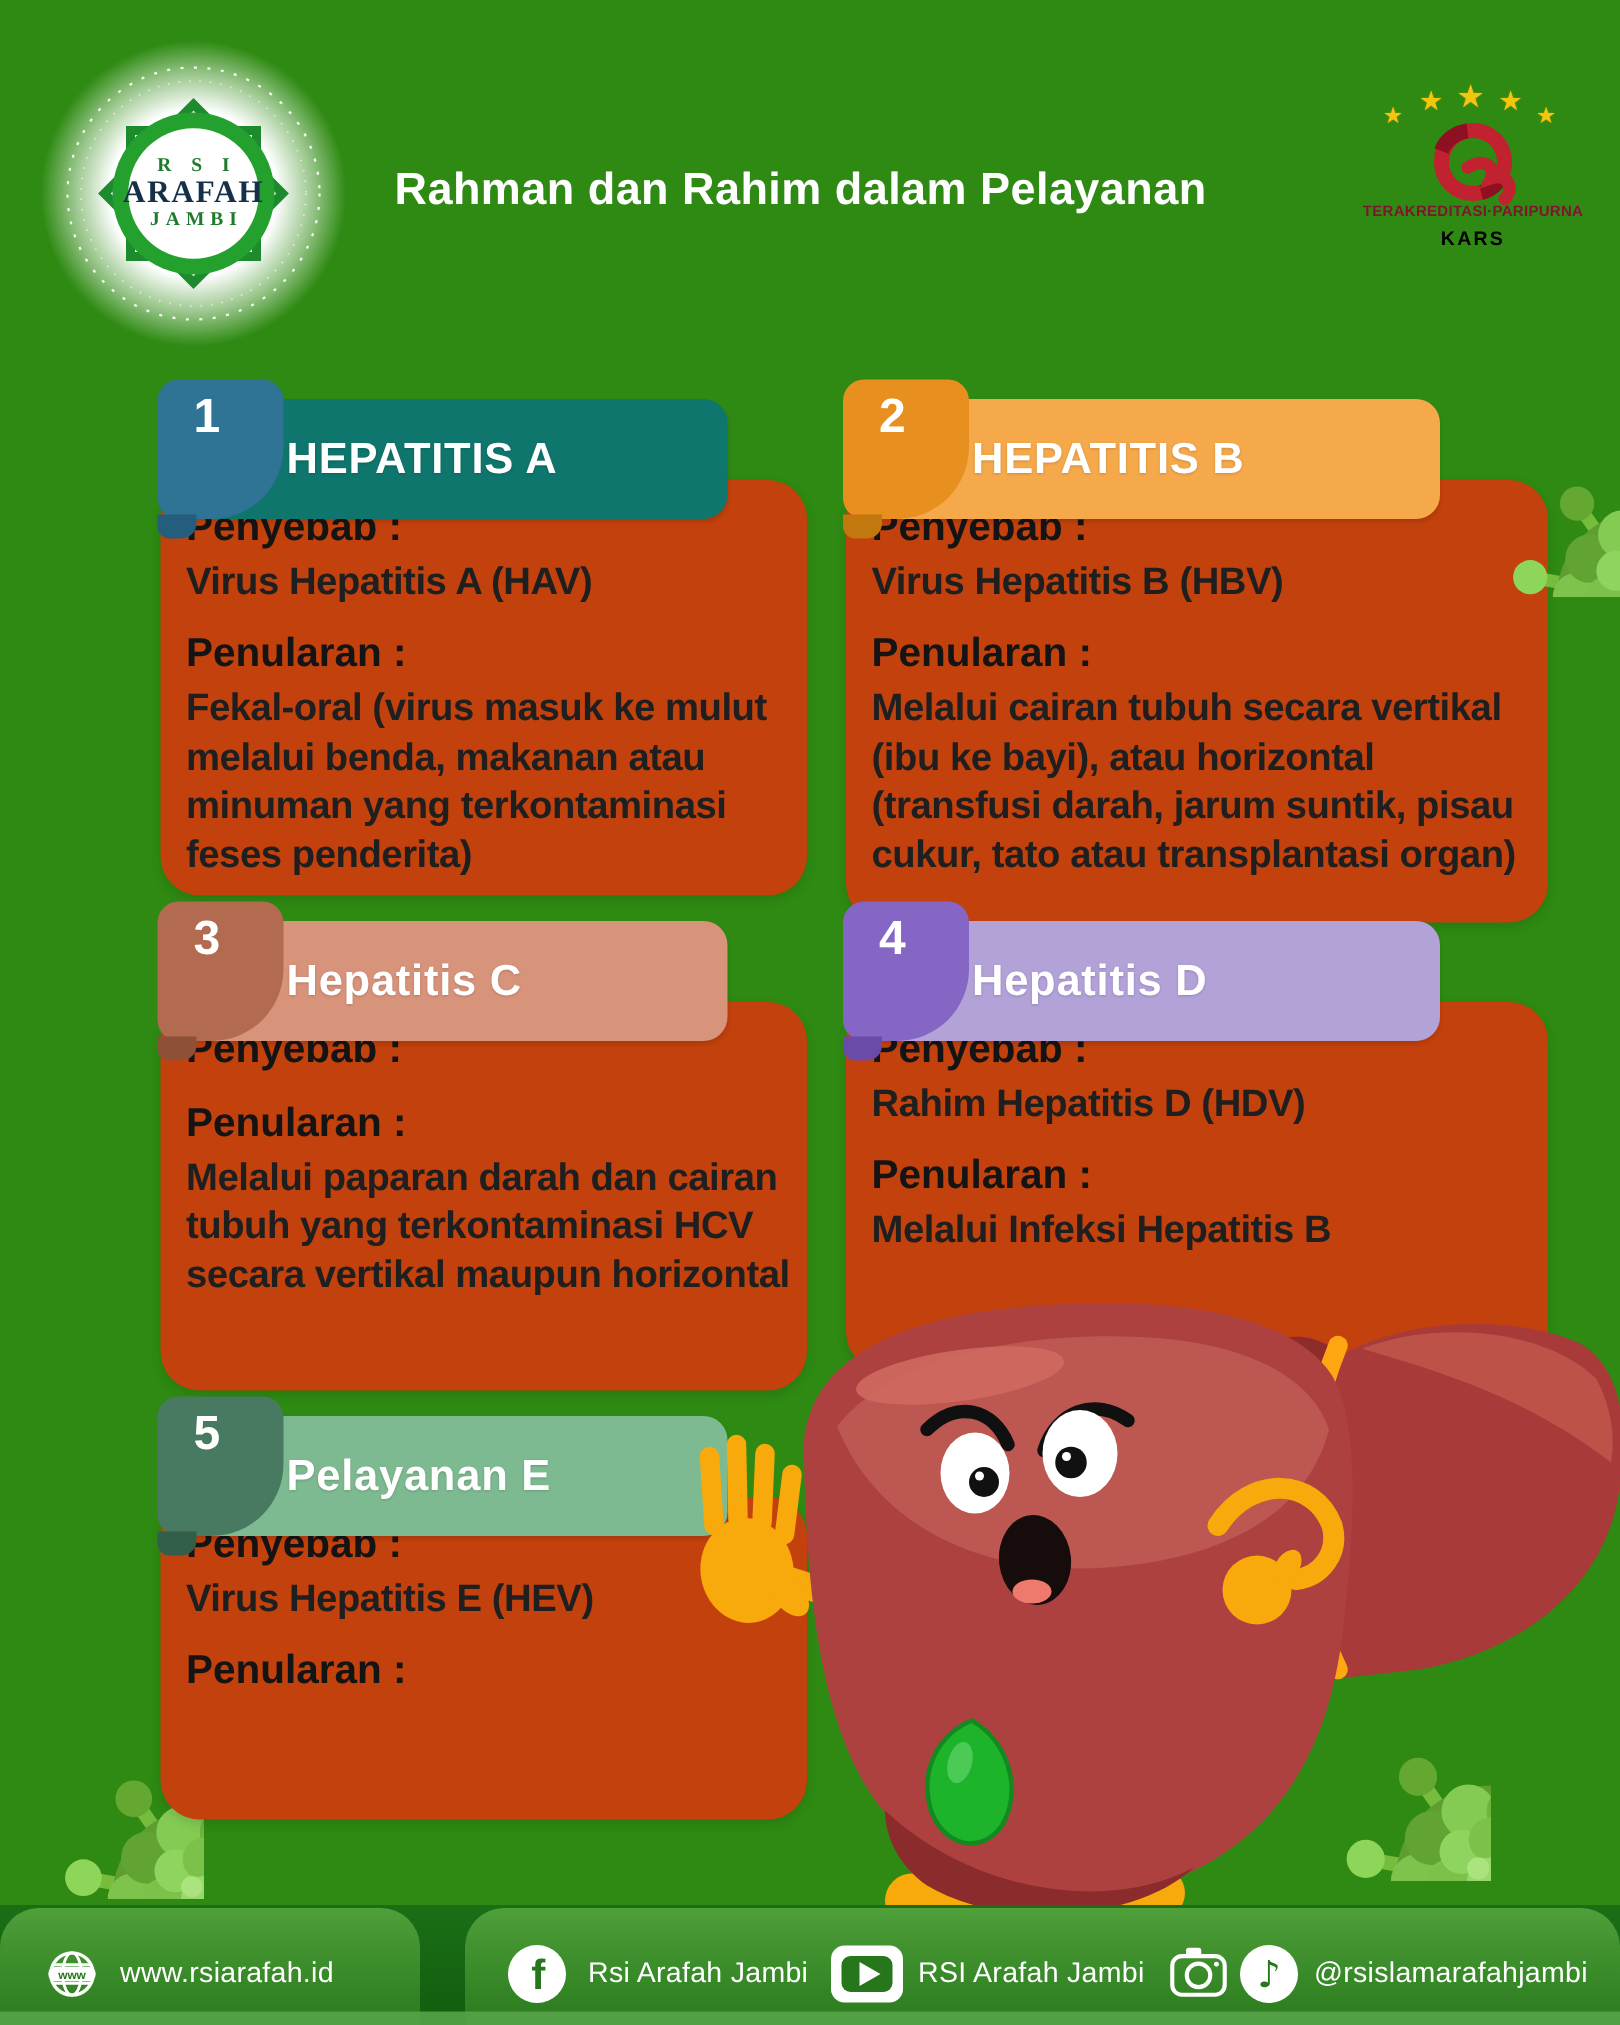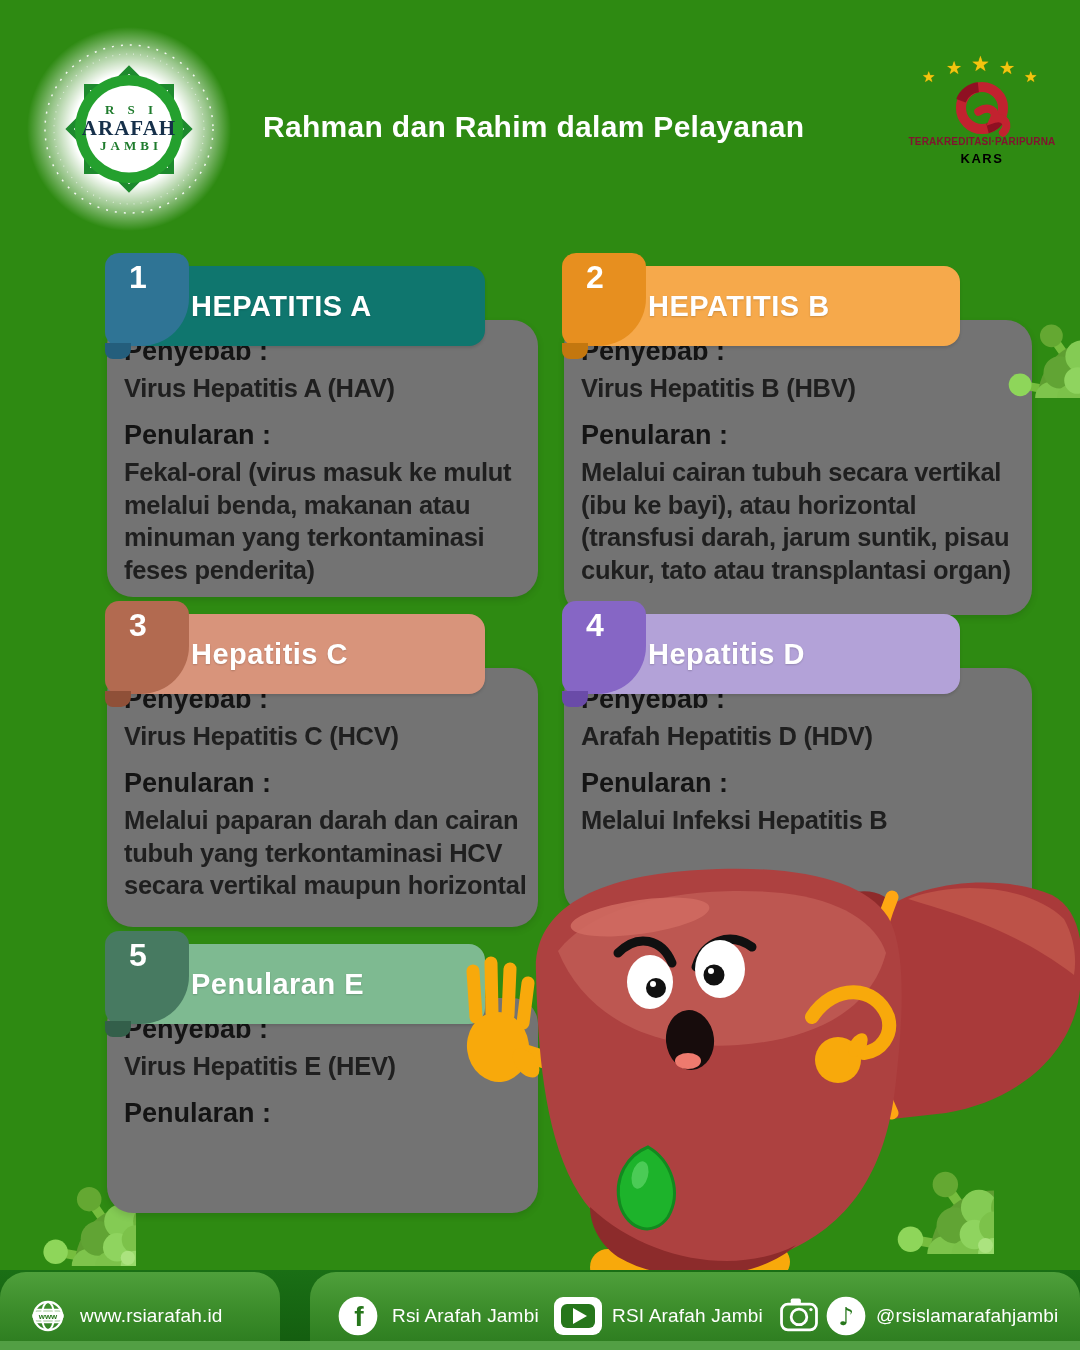--- a/index.html
+++ b/index.html
@@ -25,21 +25,21 @@
   .ks1{left:10px;top:16px;font-size:15px;} .ks2{left:34px;top:5px;font-size:18px;}
   .ks3{left:59px;top:0;font-size:21px;}  .ks4{left:87px;top:5px;font-size:18px;}
   .ks5{left:112px;top:16px;font-size:15px;}
   .kars-q{position:absolute;left:38px;top:24px;width:64px;height:64px;}
   .kars-l1{position:absolute;left:-14px;top:84px;width:168px;font-size:10px;font-weight:700;
     color:#801530;letter-spacing:.2px;}
   .kars-l2{position:absolute;left:0;top:99px;width:140px;font-size:13px;font-weight:700;
     color:#000000;letter-spacing:1.5px;}
   
   .card{position:absolute;z-index:3;}
-  .card .body{position:absolute;left:2px;top:67px;background:#737373;border-radius:26px;
+  .card .body{position:absolute;left:2px;top:67px;background:#c2410c;border-radius:26px;
     box-sizing:border-box;padding:15px 8px 0 17px;box-shadow:0 3px 7px rgba(0,0,0,.12);z-index:0;}
   .card .band{position:absolute;left:20px;top:13px;height:80px;border-radius:10px 16px 16px 10px;
     display:flex;align-items:center;z-index:1;box-shadow:0 2px 3px rgba(0,0,0,.12);}
   .band span{margin-left:66px;font-size:29px;font-weight:700;color:#fff;letter-spacing:.5px;
     text-shadow:0 1px 2px rgba(0,0,0,.18);}
   .card .tab{position:absolute;left:0;top:0;width:84px;height:93px;z-index:2;
     border-radius:14px 14px 48px 14px;}
   .card .tab::after{content:"";position:absolute;left:0;bottom:-13px;width:26px;height:16px;
     background:var(--fold);border-radius:0 0 10px 8px;z-index:-1;}
   .tab .num{position:absolute;left:24px;top:6px;font-size:32px;font-weight:700;color:#fff;}
@@ -197,55 +197,54 @@
         <span>HEPATITIS B</span>
       </div>
     <div class="tab">
         <span class="num">2</span>
       </div>
   </div>
 
   <div class="card c3">
     <div class="body">
       <p class="lbl">Penyebab :</p>
-      <p class="val">Virus Hepatitis C (HCV)</p>
       <p class="lbl">Penularan :</p>
       <p class="val">Melalui paparan darah dan cairan tubuh yang terkontaminasi HCV secara vertikal maupun horizontal</p>
     </div>
     <div class="band">
         <span>Hepatitis C</span>
       </div>
     <div class="tab">
         <span class="num">3</span>
       </div>
   </div>
 
   <div class="card c4">
     <div class="body">
       <p class="lbl">Penyebab :</p>
-      <p class="val">Arafah Hepatitis D (HDV)</p>
+      <p class="val">Rahim Hepatitis D (HDV)</p>
       <p class="lbl">Penularan :</p>
       <p class="val">Melalui Infeksi Hepatitis B</p>
     </div>
     <div class="band">
         <span>Hepatitis D</span>
       </div>
     <div class="tab">
         <span class="num">4</span>
       </div>
   </div>
 
   <div class="card c5">
     <div class="body">
       <p class="lbl">Penyebab :</p>
       <p class="val">Virus Hepatitis E (HEV)</p>
       <p class="lbl">Penularan :</p>
     </div>
     <div class="band">
-        <span>Penularan E</span>
+        <span>Pelayanan E</span>
       </div>
     <div class="tab">
         <span class="num">5</span>
       </div>
   </div>
 
   <svg class="liver" viewBox="0 0 640 445">
 
     <g>
       <path d="M200,330 L200,408" stroke="#F8A90B" stroke-width="34" stroke-linecap="round" fill="none"></path>

